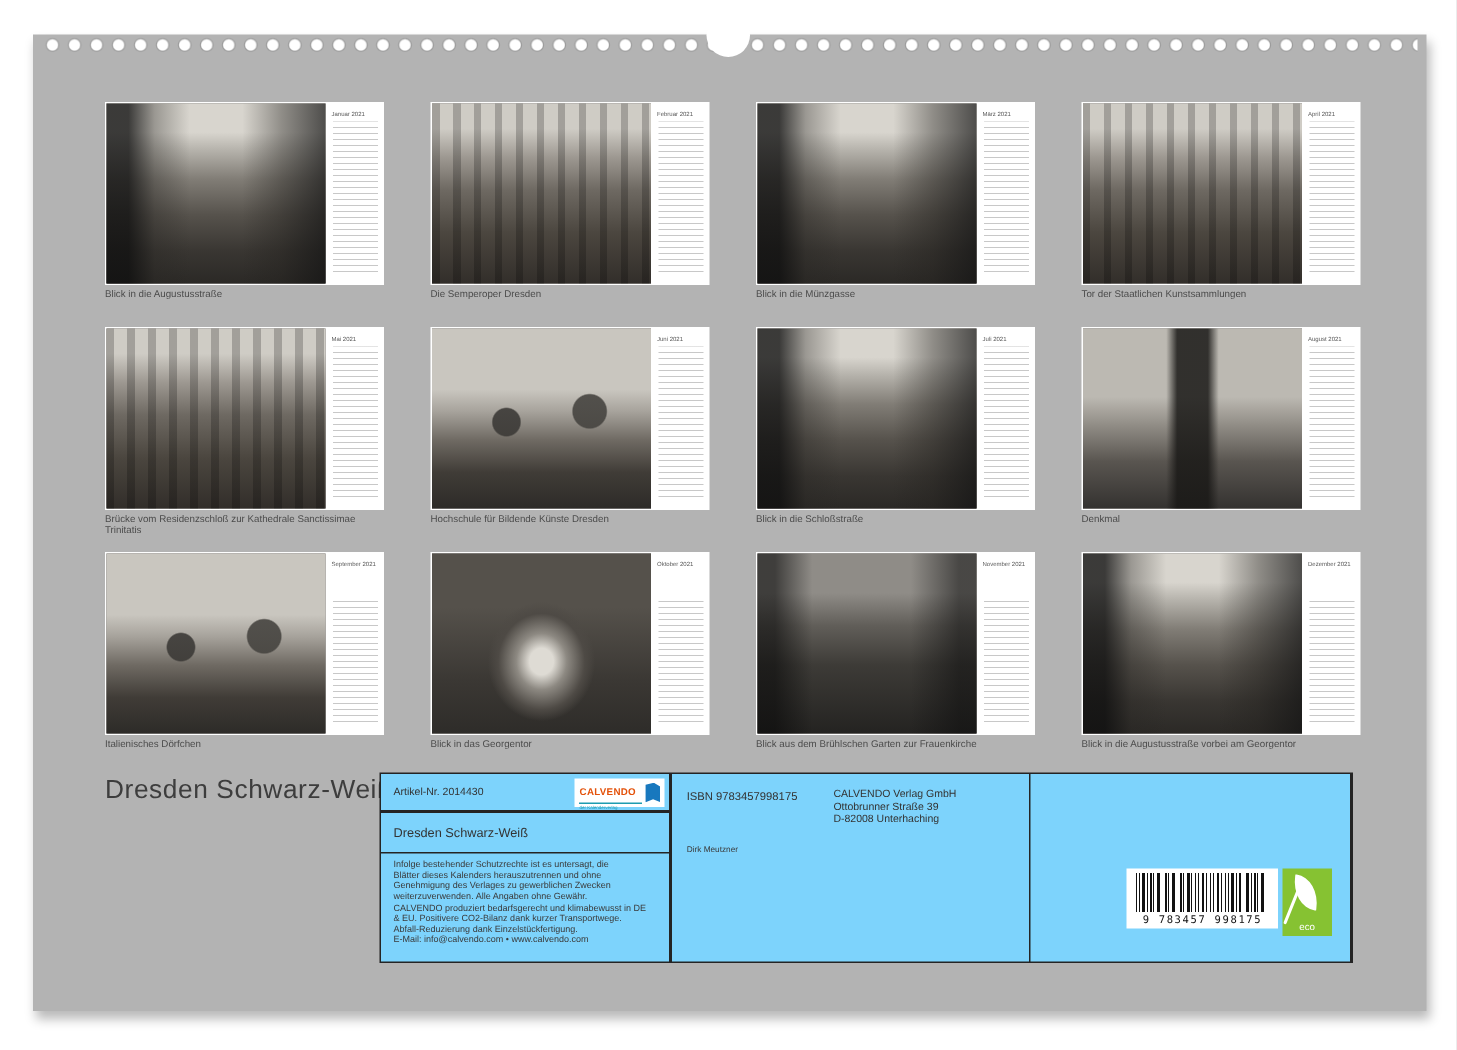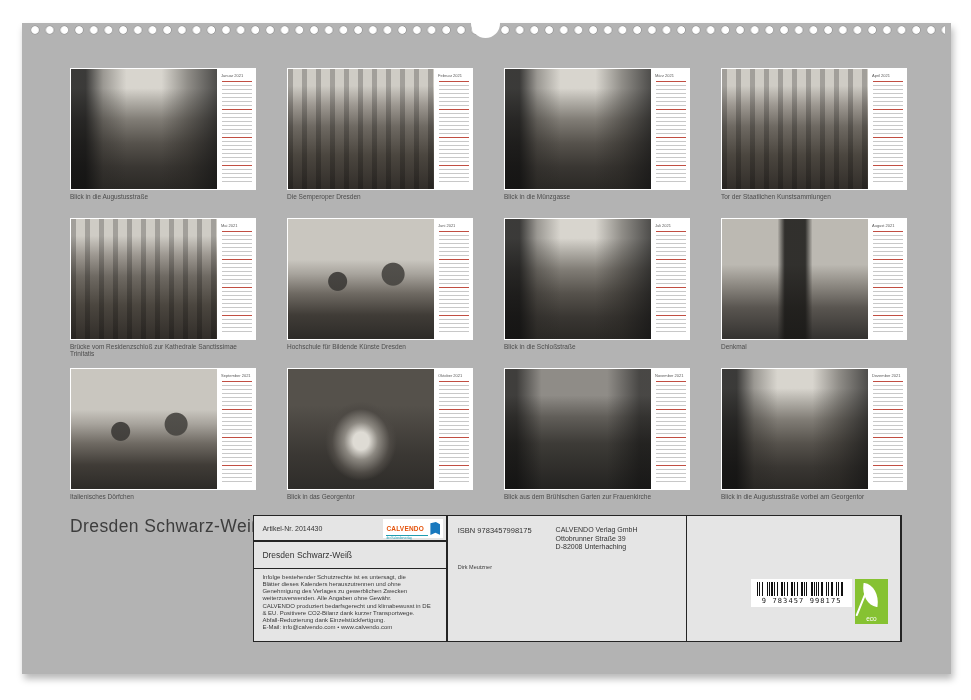--- a/index.html
+++ b/index.html
@@ -62,38 +62,38 @@
       linear-gradient(180deg,#8f8c87 0 22%, #615e59 40%, #3d3b37 62%, #242321 100%); }
 
   
   .big-title { position:absolute; left:48px; top:493px; font-size:17.5px; letter-spacing:.4px; color:#3d3d3d; }
 
   .info-grid {
     position:absolute; left:231px; top:492px;
     display:grid; grid-template-columns:192px 238px 213px; height:127px;
     background:#242424; gap:1.4px; padding:1.4px;
   }
-  .cell { background:#e5e5e5; }
+  .cell { background:#7dd3fc; }
   .left-col { display:grid; grid-template-rows:24px 26px 1fr; gap:1.4px; background:#242424; }
   .row-artikel { display:flex; align-items:center; justify-content:space-between; padding:0 3px 0 8px; }
   .artikel-text { font-size:7px; color:#333; }
   .row-title { display:flex; align-items:center; padding-left:8px; font-size:8.5px; color:#333; }
   .row-legal { padding:5px 4px 0 8px; }
   .legal-line { display:block; font-size:6px; line-height:7.1px; color:#3a3a3a; }
 
   .mid-col { padding:10px 6px 0 10px; position:relative; }
   .isbn-row { display:flex; }
   .isbn { font-size:7.5px; color:#333; }
   .publisher { margin-left:24px; }
   .publisher span { display:block; font-size:7px; line-height:8.2px; color:#333; }
   .author { margin-top:13px; font-size:5.5px; color:#3a3a3a; }
 
   .right-col { position:relative; }
   .barcode-group { position:absolute; right:12px; bottom:17px; display:flex; gap:3px; }
-  .barcode { width:101px; height:28px; background:#ffffff; padding:3px 6px 2px; display:flex; flex-direction:column; }
+  .barcode { width:101px; height:40px; background:#ffffff; padding:3px 6px 2px; display:flex; flex-direction:column; }
   .bars { flex:1 1 auto;
     background-image:repeating-linear-gradient(90deg,#111 0 1px,#fff 1px 2.1px,#111 2.1px 2.7px,#fff 2.7px 4.6px,#111 4.6px 6.4px,#fff 6.4px 7.6px,#111 7.6px 8.1px,#fff 8.1px 9.9px); }
   .barcode-num { font-size:7px; letter-spacing:1.1px; color:#111; text-align:center; margin-top:1px; font-family:"DejaVu Sans Mono", monospace; }
   .eco-box { width:33px; height:45px; background:#86c232; position:relative; }
   .eco-leaf { position:absolute; left:7px; top:5px; width:17px; height:22px; background:#ffffff;
     border-radius:0 95% 0 95%; transform:rotate(8deg); }
   .eco-stem { position:absolute; left:6px; top:8px; width:1.6px; height:30px; background:#ffffff; transform:rotate(22deg); border-radius:2px; }
   .eco-text { position:absolute; left:11px; bottom:2px; font-size:6.5px; color:#ffffff; }
 
   

